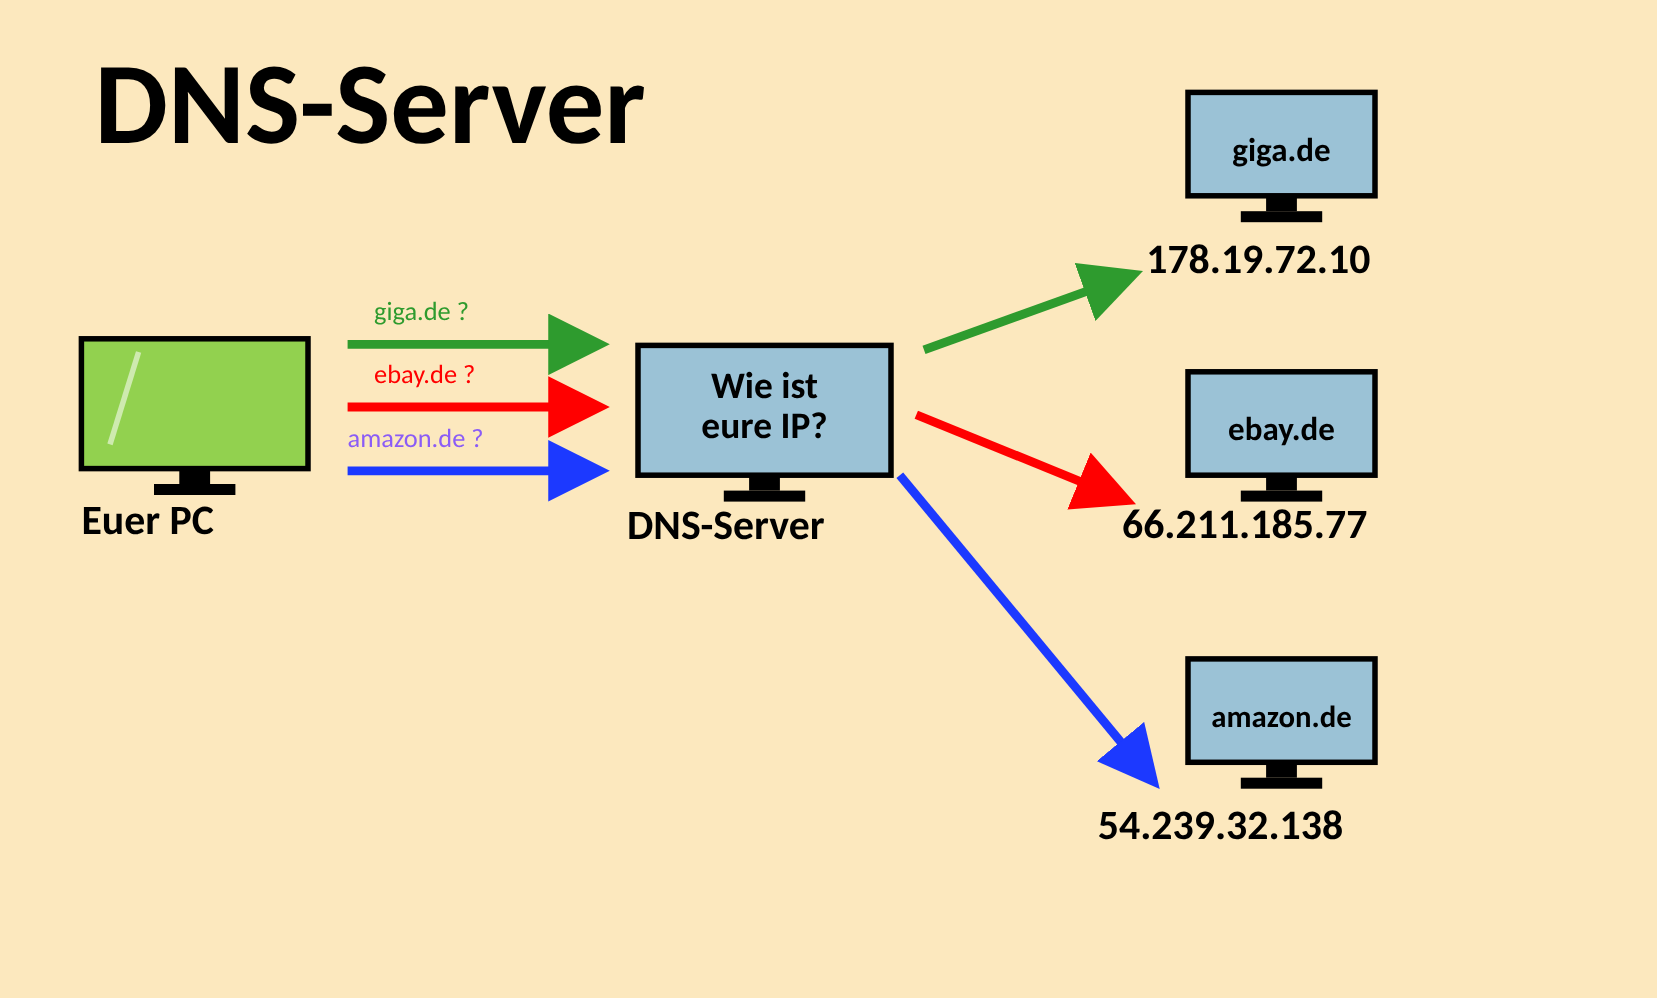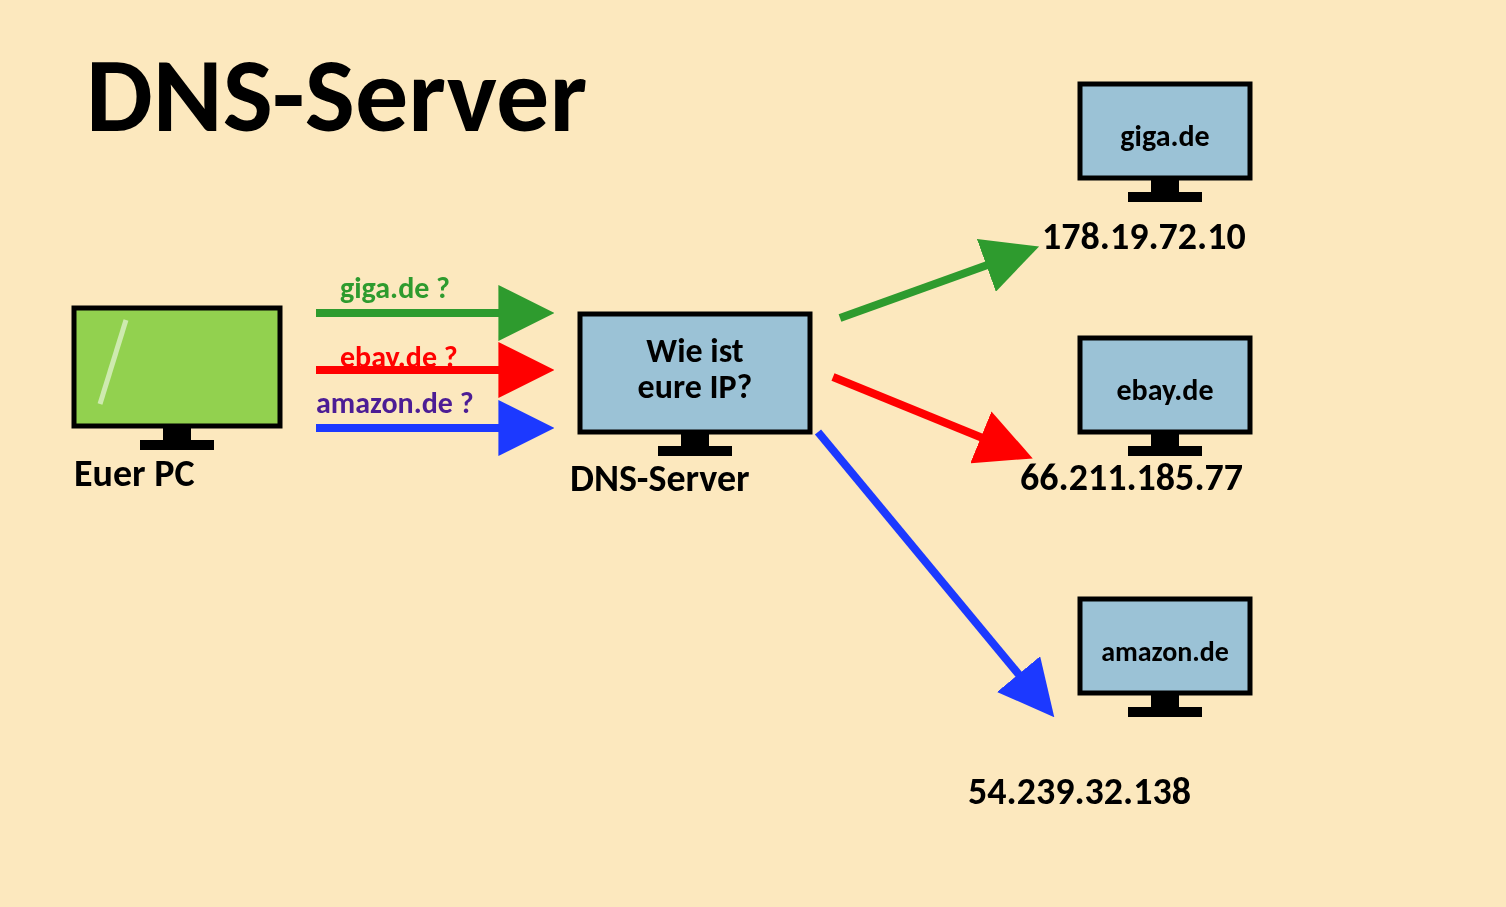--- a/index.html
+++ b/index.html
@@ -28,22 +28,22 @@
     font-weight:700;
     font-size:38px;
   }
   .screen-text{
     font-weight:700;
     text-align:center;
     fill:#000;
   }
   .query{
     position:absolute;
-    font-weight:700;
-    font-size:30px;
+    font-weight:400;
+    font-size:24px;
   }
 </style>
 </head>
 <body>
 
 <div class="title" style="left:86px;top:42px;">DNS-Server</div>
 
 <svg width="1506" height="907" style="position:absolute;left:0;top:0;">
   <defs>
     <marker id="arrow-green" viewBox="0 0 10 10" refX="6" refY="5" markerWidth="7" markerHeight="7" orient="auto-start-reverse">
@@ -99,18 +99,18 @@
 
   <line x1="840" y1="318" x2="1018" y2="254" stroke="#2e9b2e" stroke-width="8" marker-end="url(#arrow-green)"></line>
   <line x1="833" y1="377" x2="1012" y2="450" stroke="#ff0000" stroke-width="8" marker-end="url(#arrow-red)"></line>
   <line x1="818" y1="432" x2="1040" y2="700" stroke="#1c39ff" stroke-width="8" marker-end="url(#arrow-blue)"></line>
 </svg>
 
 <div class="caption" style="left:74px;top:450px;width:206px;">Euer PC</div>
 <div class="caption" style="left:570px;top:455px;width:250px;">DNS-Server</div>
 
 <div class="query" style="left:340px;top:269px;color:#2e9b2e;">giga.de ?</div>
-<div class="query" style="left:340px;top:326px;color:#ff0000;margin-top:12px;">ebay.de ?</div>
-<div class="query" style="left:316px;top:384px;color:#4c1d95;">amazon.de ?</div>
+<div class="query" style="left:340px;top:326px;color:#ff0000;">ebay.de ?</div>
+<div class="query" style="left:316px;top:384px;color:#8b5cf6;">amazon.de ?</div>
 
 <div class="ip" style="left:1042px;top:213px;">178.19.72.10</div>
 <div class="ip" style="left:1020px;top:454px;">66.211.185.77</div>
-<div class="ip" style="left:968px;top:728px;margin-top:40px;">54.239.32.138</div>
+<div class="ip" style="left:998px;top:728px;">54.239.32.138</div>
 
 </body></html>

